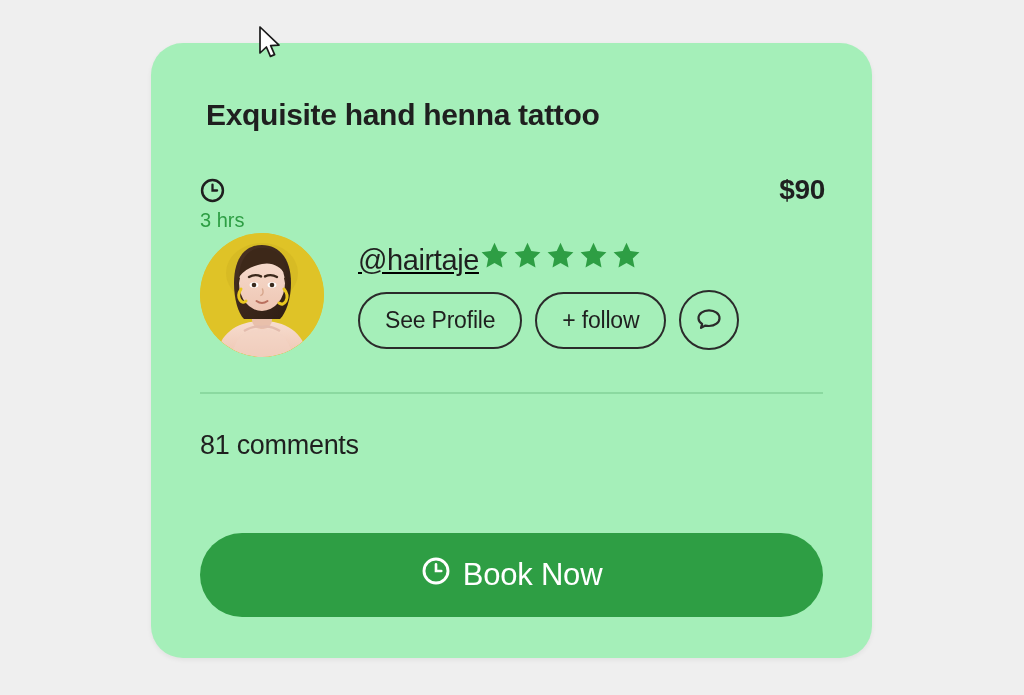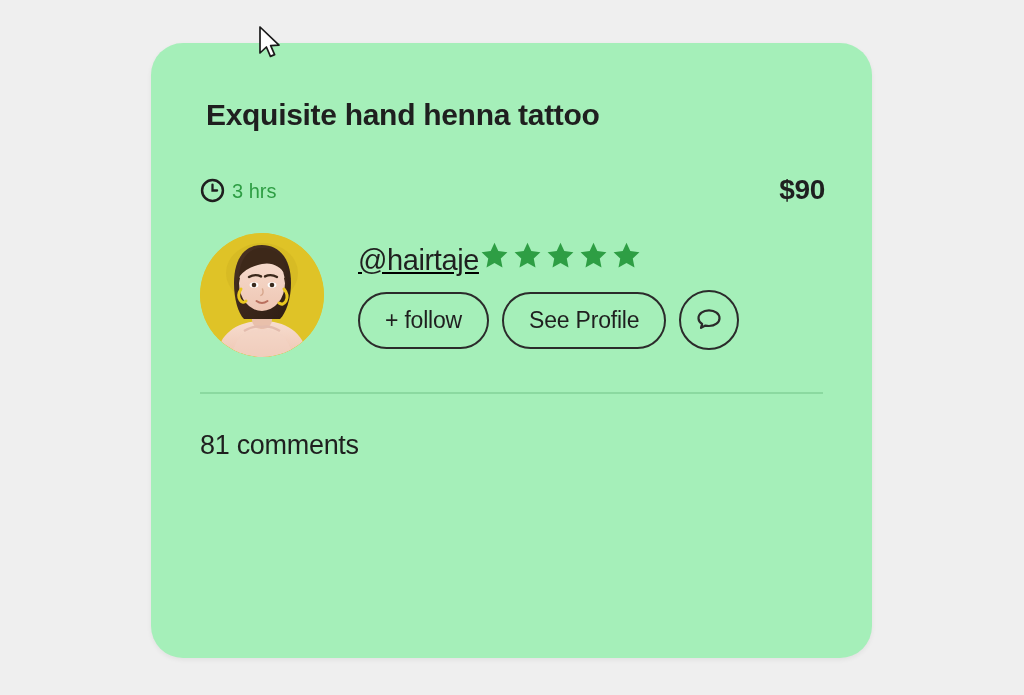--- a/index.html
+++ b/index.html
@@ -40,22 +40,23 @@
     white-space: nowrap;
     margin-left: 6px;
   }
 
   
   .duration-row {
     position: absolute;
     left: 49px;
     top: 135px;
     display: flex;
-    align-items: center;
+    align-items: flex-start;
     gap: 7px;
+    flex-direction: column;
   }
   .clock-dark { display:block; }
   .duration-text {
     font-size: 20px;
     color: #2e9e44;
     line-height: 1;
   }
 
   .price {
     position: absolute;
@@ -291,36 +292,45 @@
         </span>
         <span class="star">
           <svg width="31" height="31" viewBox="0 0 24 24">
               <path d="M12 2.2 14.95 8.6 22 9.5 16.85 14.3 18.2 21.3 12 17.85 5.8 21.3 7.15 14.3 2 9.5 9.05 8.6 Z" fill="#2e9e44"></path>
             </svg>
         </span>
       </span>
     </div>
 
     <div class="actions">
+      <button class="pill-btn">See Profile</button>
       <button class="pill-btn">+ follow</button>
-      <button class="pill-btn">See Profile</button>
       <button class="icon-btn">
         <span>
           <svg width="28" height="28" viewBox="0 0 24 24">
             <path d="M12 4.6 C17.2 4.6 21 7.6 21 11.3 C21 15 17.2 18 12 18 C10.9 18 9.85 17.87 8.9 17.63 L5.2 19.6 L6.1 16.2 C4.2 15 3 13.3 3 11.3 C3 7.6 6.8 4.6 12 4.6 Z" fill="none" stroke="#2b2b2b" stroke-width="1.9" stroke-linejoin="round"></path>
           </svg>
         </span>
       </button>
     </div>
   </div>
 
   <div class="divider"></div>
 
   <div class="comments">81 comments</div>
 
+  <button class="book-btn">
+    <span>
+      <svg width="30" height="30" viewBox="0 0 24 24">
+        <circle cx="12" cy="12" r="9.6" fill="none" stroke="#ffffff" stroke-width="2.3"></circle>
+        <path d="M12 6.6 V12 H16.2" fill="none" stroke="#ffffff" stroke-width="2.1" stroke-linecap="round"></path>
+      </svg>
+    </span>
+    <span>Book Now</span>
+  </button>
 
 </div>
 
 <div id="mouse-cursor">
   <svg width="24" height="34" viewBox="0 0 24 34">
     <path d="M2 1 L2 27 L8.4 21 L12.4 30.4 L16.6 28.6 L12.7 19.6 L21 19.2 Z" fill="#ffffff" stroke="#1a1a1a" stroke-width="1.7" stroke-linejoin="round"></path>
   </svg>
 </div>
 
 </body></html>

